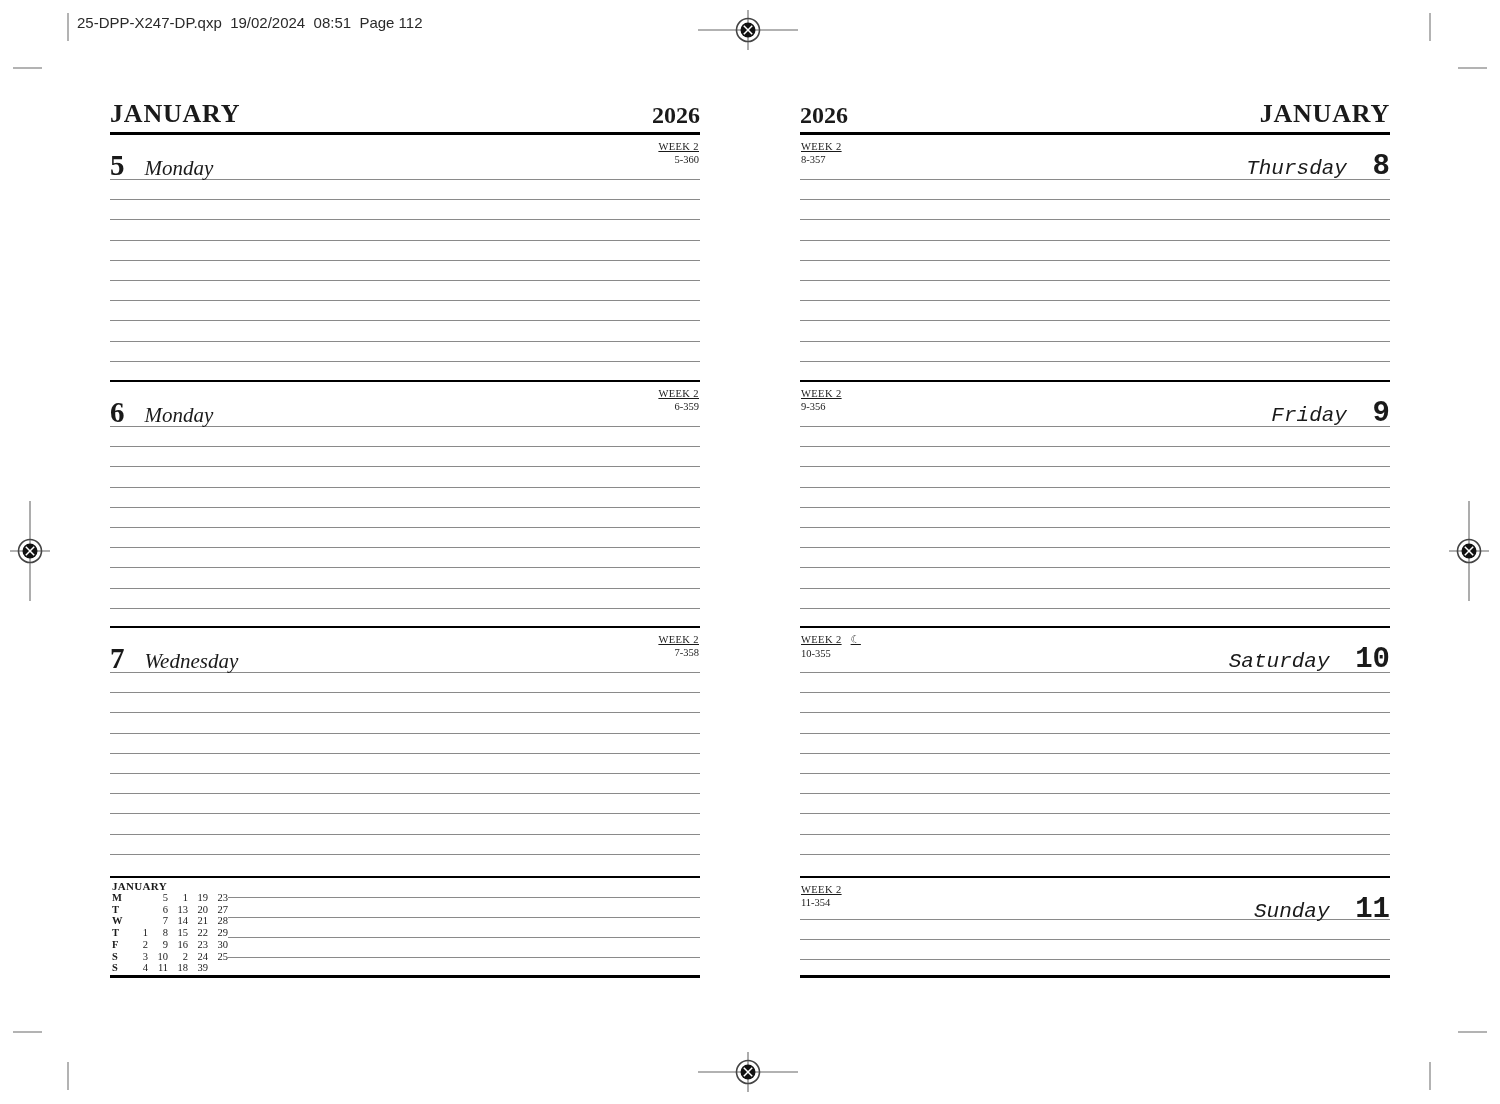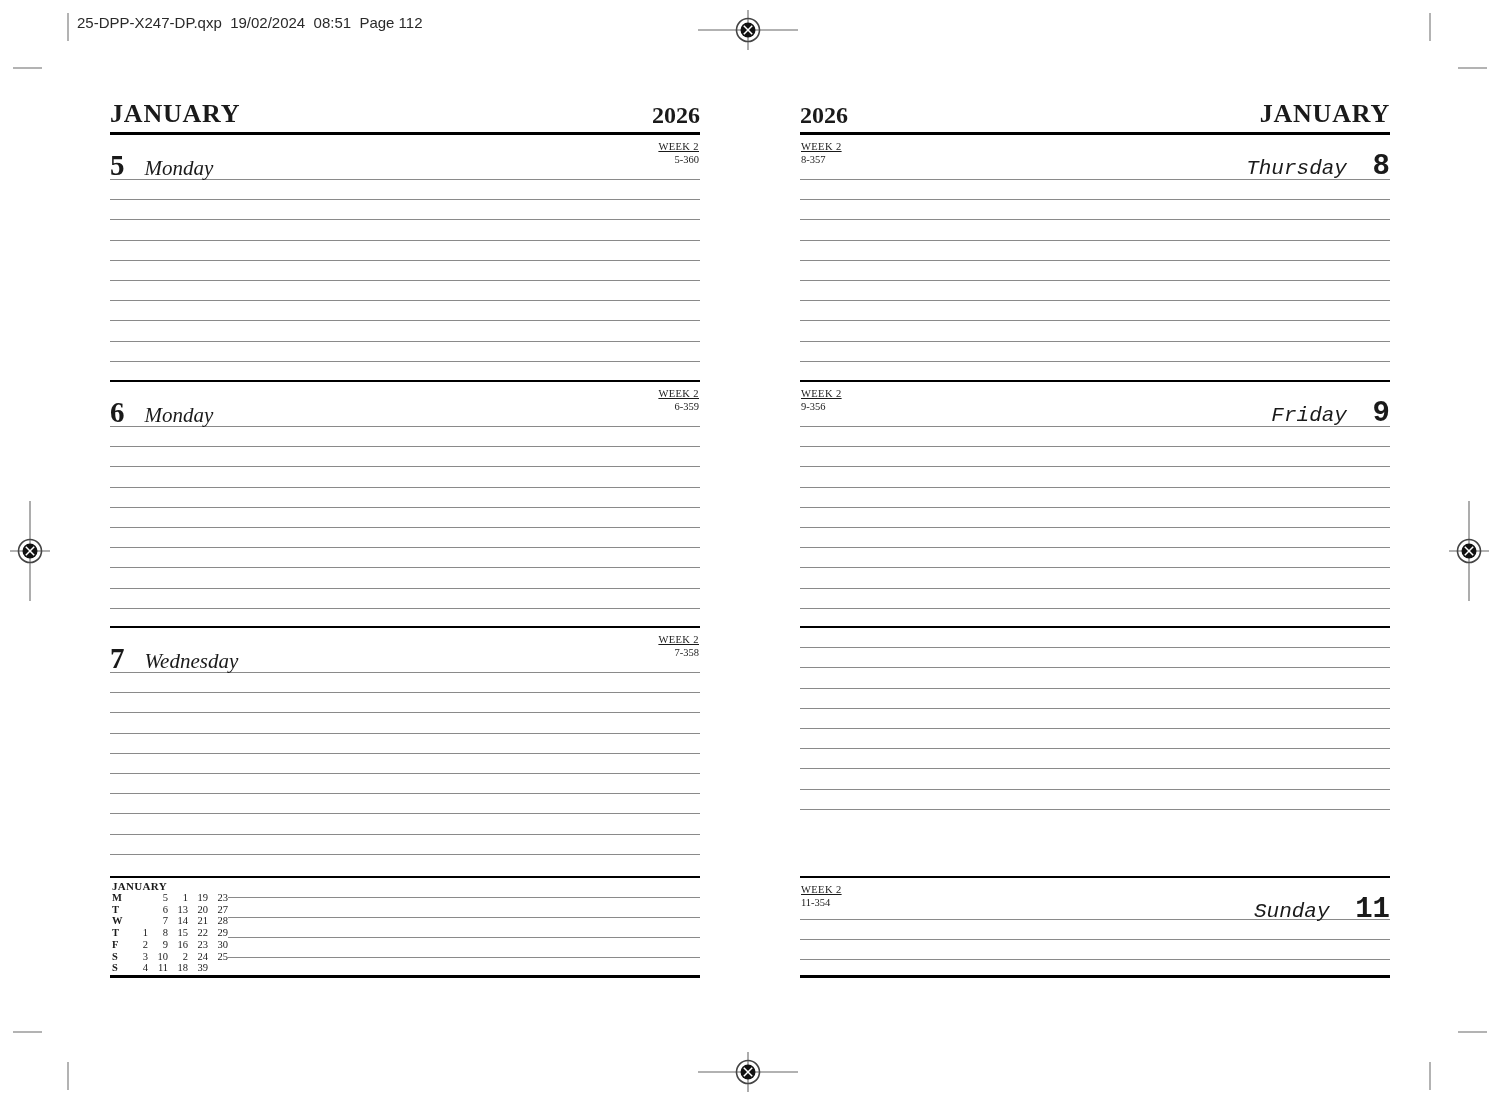--- a/index.html
+++ b/index.html
@@ -323,20 +323,30 @@
           <div class="rule-line" style="height: 20.2px;"></div>
           <div class="rule-line" style="height: 20.2px;"></div>
           <div class="rule-line" style="height: 20.2px;"></div>
           <div class="rule-line" style="height: 20.2px;"></div>
           <div class="rule-line" style="height: 20.2px;"></div>
           <div class="rule-line" style="height: 20.2px;"></div>
         </div>
     </div>
 
     <div class="day-block db-sep" style="height:250px;">
+      <div class="day-header">
+        <div class="week-info left">
+          <div class="week-label"><span>WEEK 2</span><span class="moon-glyph">☾</span></div>
+          <div class="day-code">10-355</div>
+        </div>
+        <div class="dh-right">
+          <span class="day-name">Saturday</span>
+          <span class="day-num">10</span>
+        </div>
+      </div>
       <div>
           <div class="rule-line" style="height: 20.2px;"></div>
           <div class="rule-line" style="height: 20.2px;"></div>
           <div class="rule-line" style="height: 20.2px;"></div>
           <div class="rule-line" style="height: 20.2px;"></div>
           <div class="rule-line" style="height: 20.2px;"></div>
           <div class="rule-line" style="height: 20.2px;"></div>
           <div class="rule-line" style="height: 20.2px;"></div>
           <div class="rule-line" style="height: 20.2px;"></div>
           <div class="rule-line" style="height: 20.2px;"></div>

